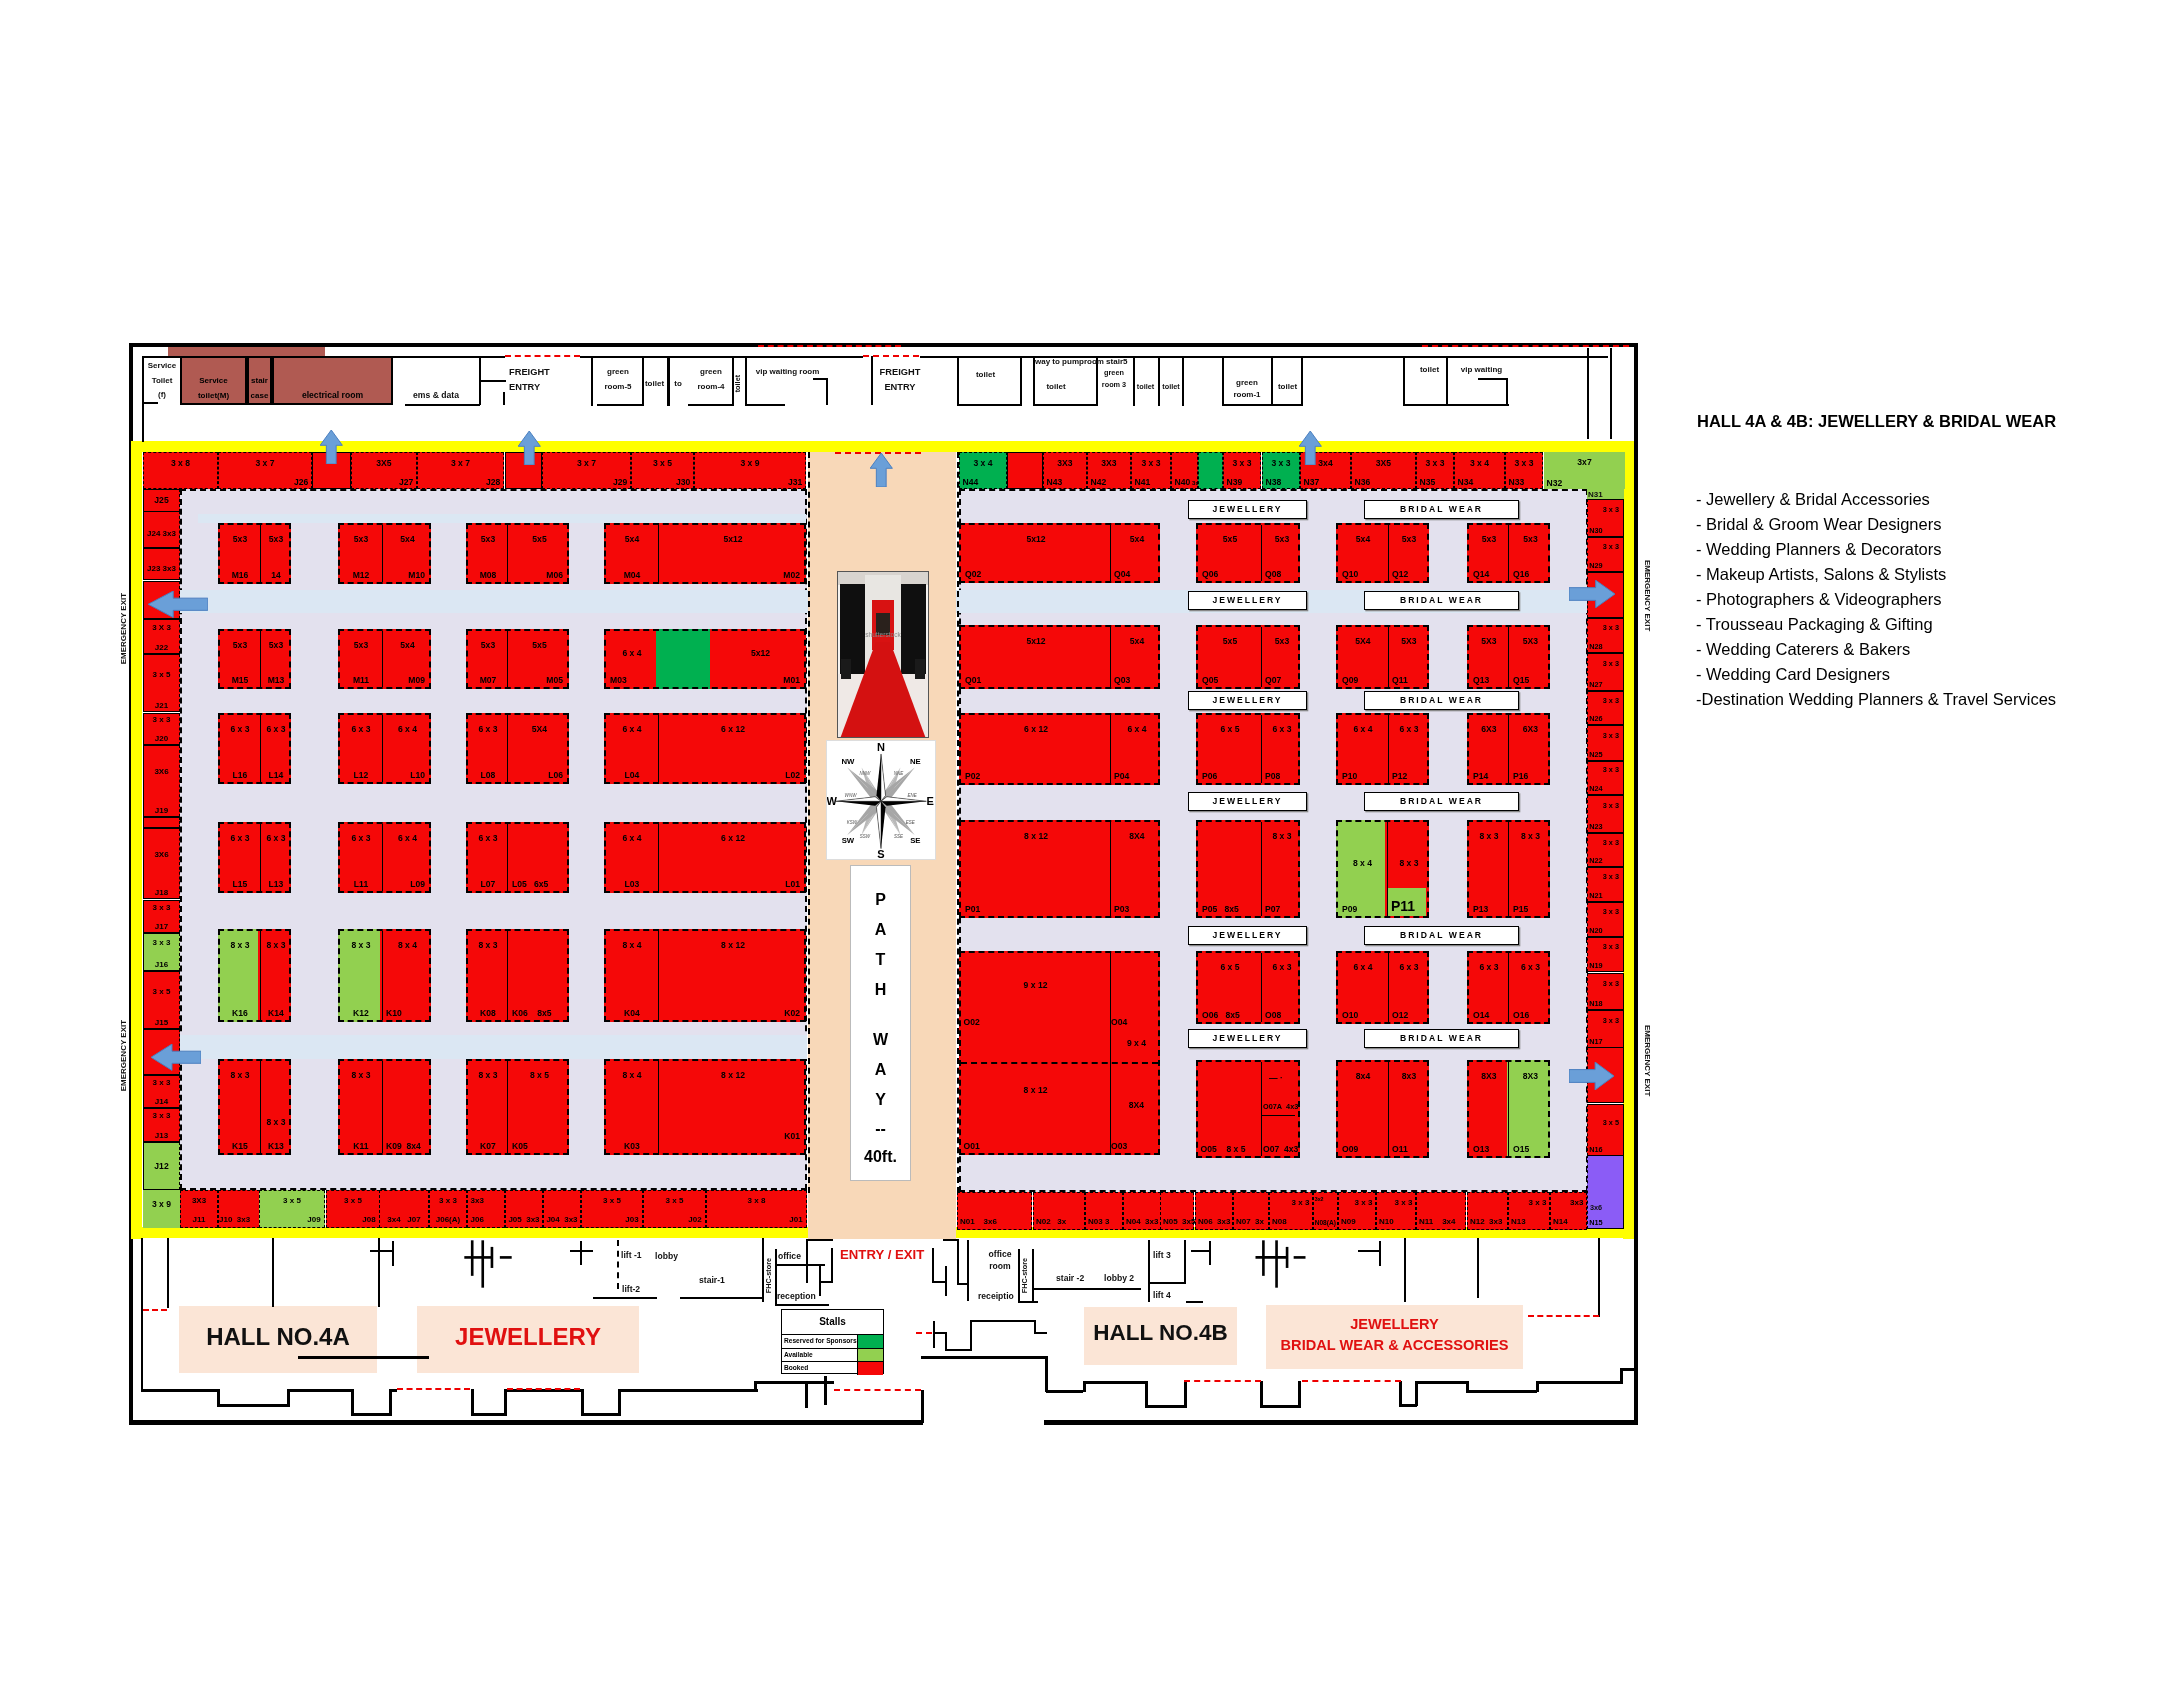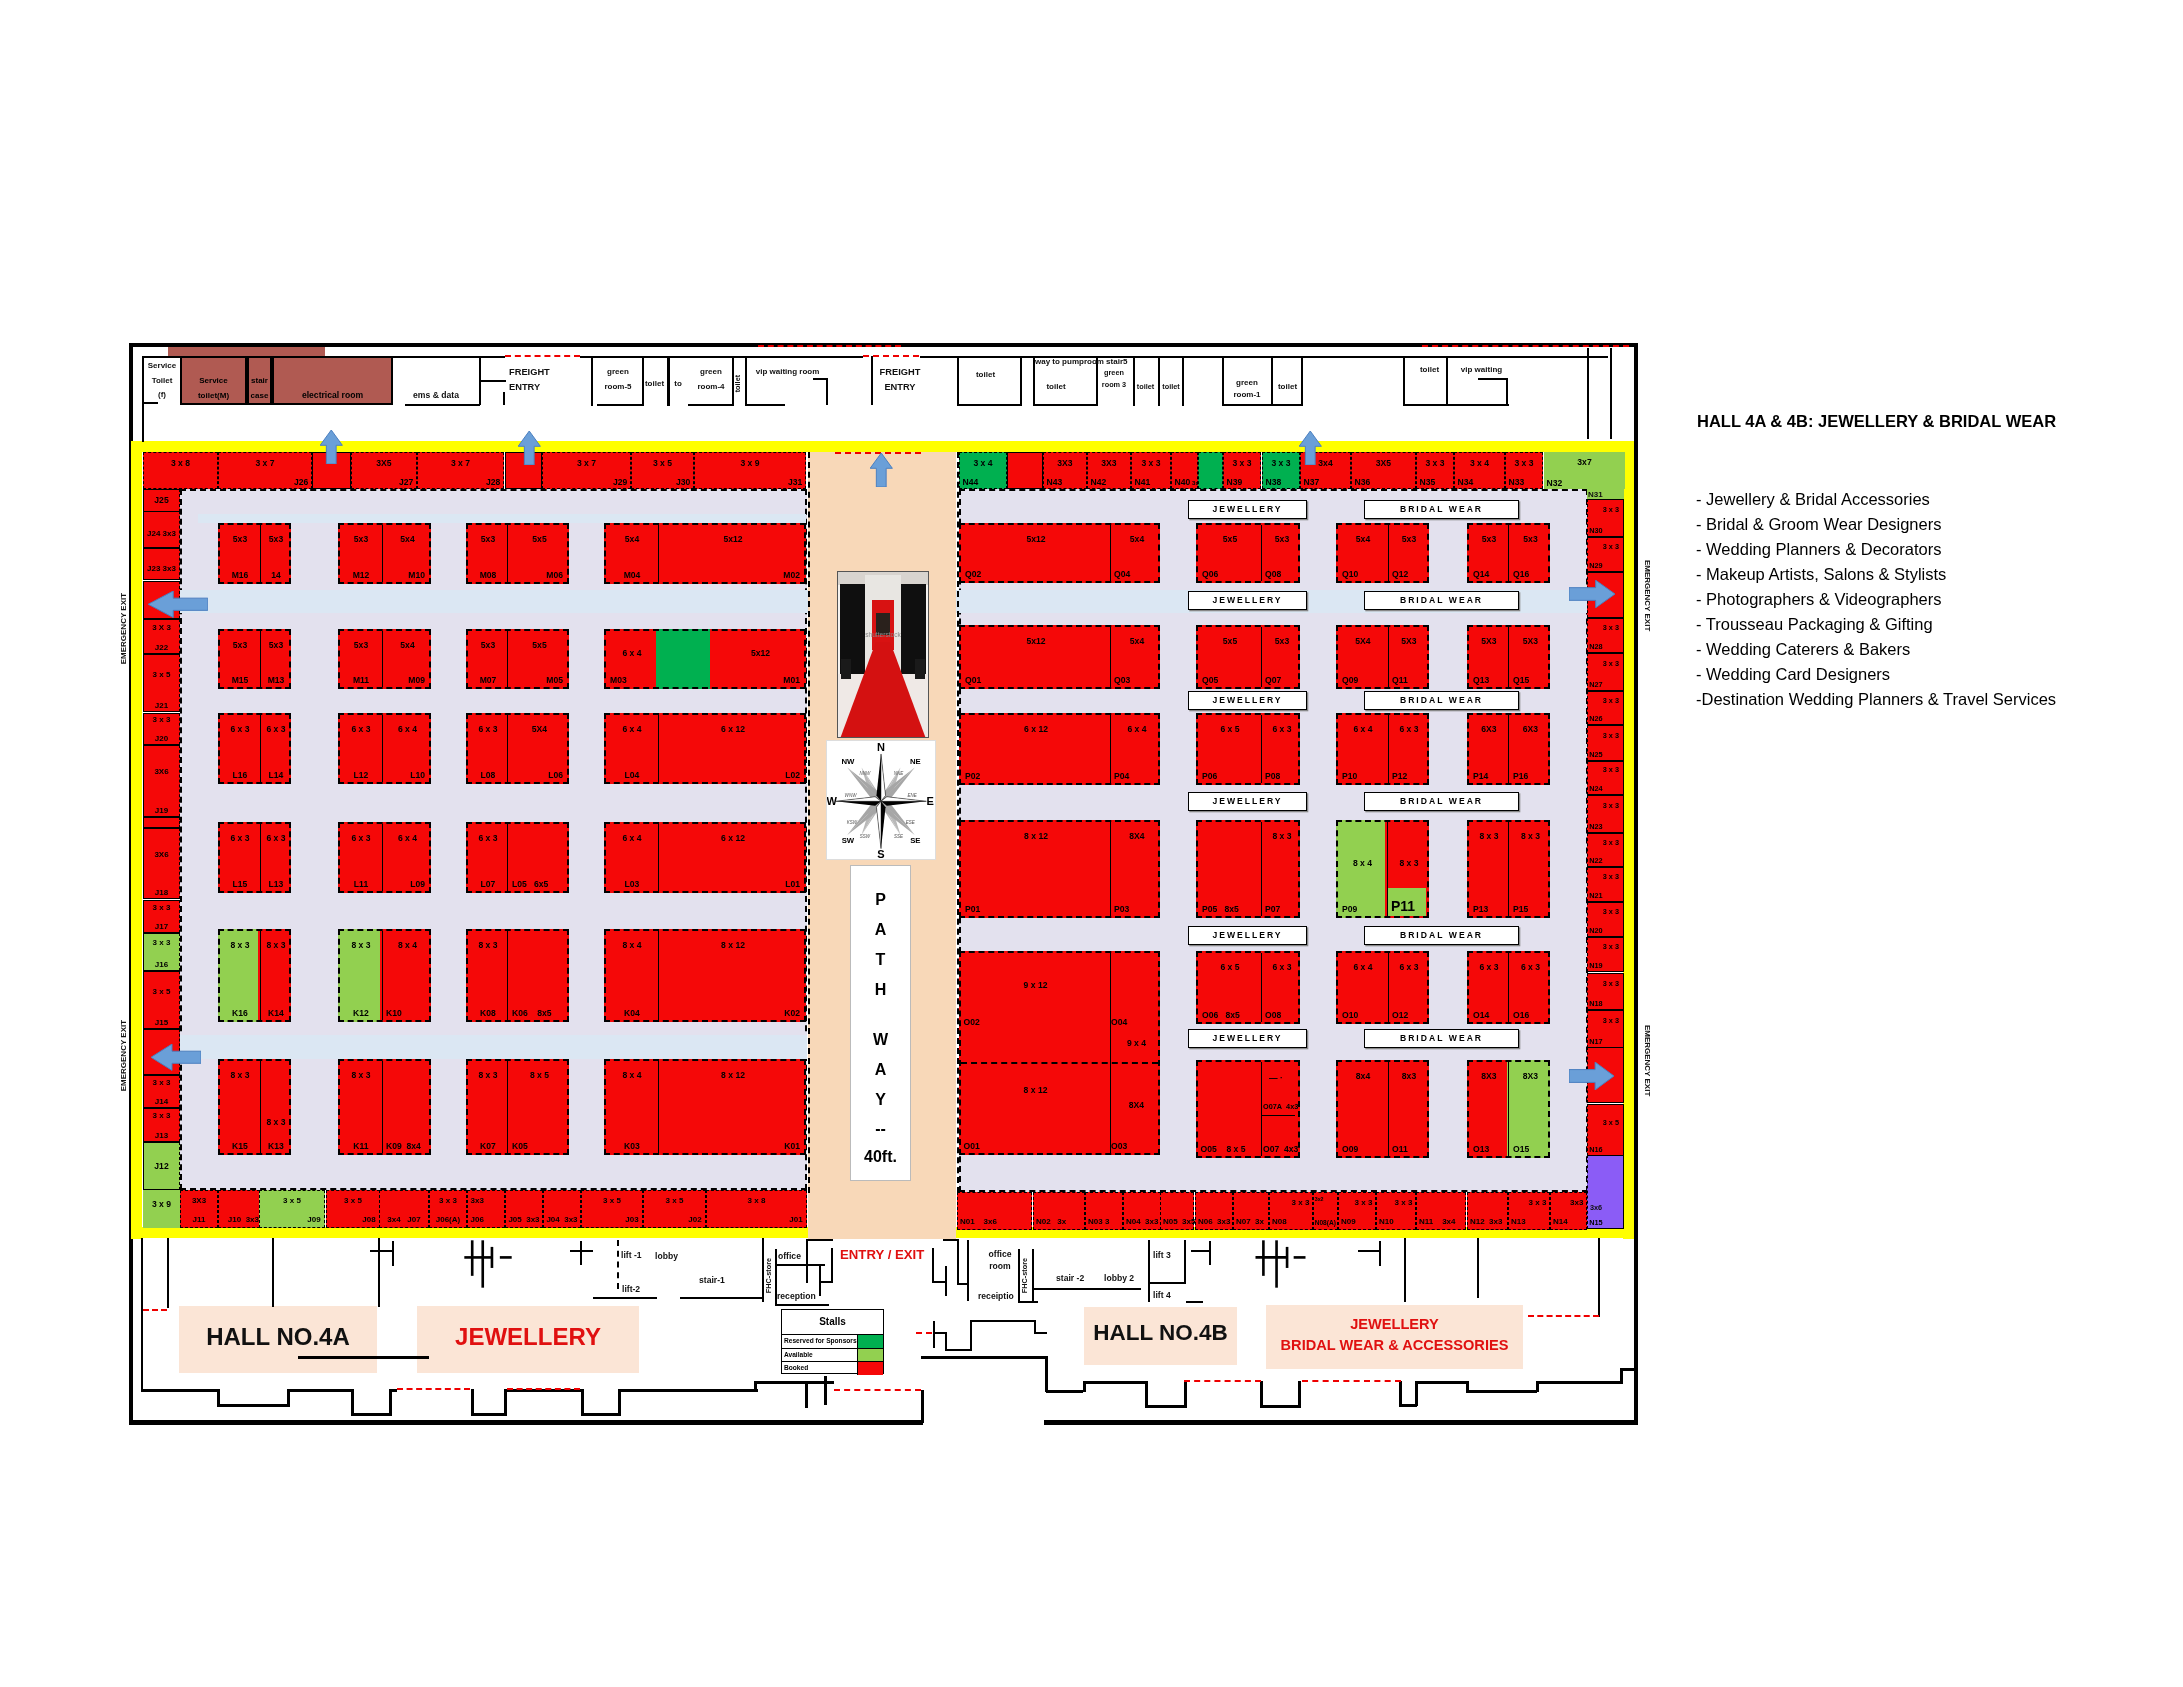--- a/index.html
+++ b/index.html
@@ -519,21 +519,21 @@
   </div>
 
 <div class="a" style="left:1588px;top:1203px;width:36px;height:9.3px;font-size:7.3px;color:#111;text-align:left;line-height:9.3px;font-weight:bold;z-index:30;padding-left:2px;">3x6</div>
 
 <div class="a" style="left:180px;top:1190px;width:38px;height:38px;background:#f50808;border:1.7px dashed #000;z-index:10;">
     <div style="position:absolute;left:0;top:5.3px;width:100%;text-align:center;font-weight:bold;font-size:8px;">3X3</div>
     <div style="position:absolute;left:0;bottom:2.6px;width:100%;text-align:center;font-weight:bold;font-size:8px;">J11</div>
   </div>
 
 <div class="a" style="left:218px;top:1190px;width:42px;height:38px;background:#f50808;border:1.7px dashed #000;z-index:10;">
-    <div style="position:absolute;left:0;bottom:2.6px;width:100%;text-align:right;font-weight:bold;font-size:8px;white-space:nowrap;">J10&nbsp;&nbsp;3x3</div>
+    <div style="position:absolute;left:0;bottom:2.6px;width:100%;text-align:left;font-weight:bold;font-size:8px;white-space:nowrap;">J10&nbsp;&nbsp;3x3</div>
   </div>
 
 <div class="a" style="left:259px;top:1190px;width:66px;height:38px;background:#92d050;border:1.7px dashed #000;z-index:10;">
     <div style="position:absolute;left:0;top:5.3px;width:100%;text-align:center;font-weight:bold;font-size:8px;">3 x 5</div>
     <div style="position:absolute;right:3.3px;bottom:2.6px;font-weight:bold;font-size:8px;">J09</div>
   </div>
 
 <div class="a" style="left:326px;top:1190px;width:54px;height:38px;background:#f50808;border:1.7px dashed #000;z-index:10;">
     <div style="position:absolute;left:0;top:5.3px;width:100%;text-align:center;font-weight:bold;font-size:8px;">3 x 5</div>
     <div style="position:absolute;right:3.3px;bottom:2.6px;font-weight:bold;font-size:8px;">J08</div>
@@ -820,21 +820,21 @@
     <div style="position:absolute;left:0;width:40px;text-align:center;bottom:2px;font-weight:bold;font-size:8.6px;white-space:nowrap;">K07</div>
     <div style="position:absolute;left:44px;bottom:2px;font-weight:bold;font-size:8.6px;white-space:nowrap;">K05</div>
     <div style="position:absolute;left:40px;top:9.3px;width:63px;text-align:center;font-weight:bold;font-size:8.6px;">8 x 5</div>
   </div>
 
 <div class="a" style="left:604px;top:1059px;width:202px;height:96px;background:linear-gradient(90deg,#f50808 0,#f50808 52px,#f50808 52px,#f50808 100%);background-origin:border-box;border:2.3px dashed #000;z-index:10;">
     <div style="position:absolute;left:52px;top:0;width:1.3px;height:100%;background:#000;"></div>
     <div style="position:absolute;left:0;top:9.3px;width:52px;text-align:center;font-weight:bold;font-size:8.6px;">8 x 4</div>
     <div style="position:absolute;left:0;width:52px;text-align:center;bottom:2px;font-weight:bold;font-size:8.6px;white-space:nowrap;">K03</div>
     <div style="position:absolute;left:52px;top:9.3px;width:150px;text-align:center;font-weight:bold;font-size:8.6px;">8 x 12</div>
-    <div style="position:absolute;right:4px;bottom:2px;font-weight:bold;font-size:8.6px;white-space:nowrap;">K01</div>
+    <div style="position:absolute;right:4px;bottom:12px;font-weight:bold;font-size:8.6px;white-space:nowrap;">K01</div>
   </div>
 
 <div class="a" style="left:959px;top:523px;width:201px;height:60px;background:linear-gradient(90deg,#f50808 0,#f50808 150px,#f50808 150px,#f50808 100%);background-origin:border-box;border:2.3px dashed #000;z-index:10;">
     <div style="position:absolute;left:149px;top:0;width:1.3px;height:100%;background:#000;"></div>
     <div style="position:absolute;left:0;top:9.3px;width:150px;text-align:center;font-weight:bold;font-size:8.6px;">5x12</div>
     <div style="position:absolute;left:4px;bottom:2px;font-weight:bold;font-size:8.6px;white-space:nowrap;">Q02</div>
     <div style="position:absolute;left:150px;top:9.3px;width:52px;text-align:center;font-weight:bold;font-size:8.6px;">5x4</div>
     <div style="position:absolute;left:153px;bottom:2px;font-weight:bold;font-size:8.6px;white-space:nowrap;">Q04</div>
   </div>
 

